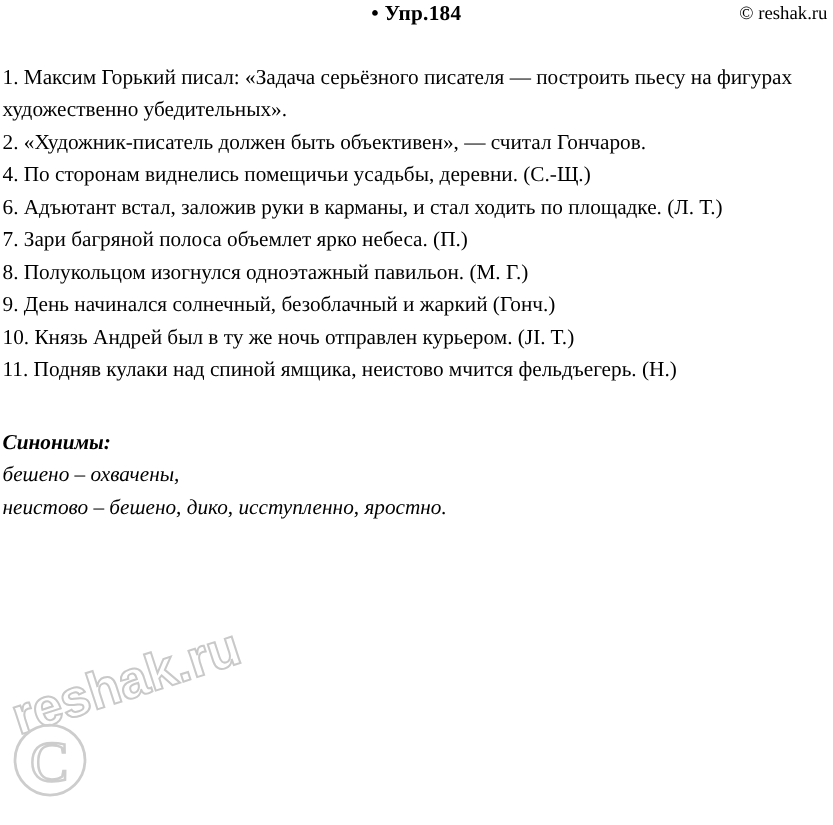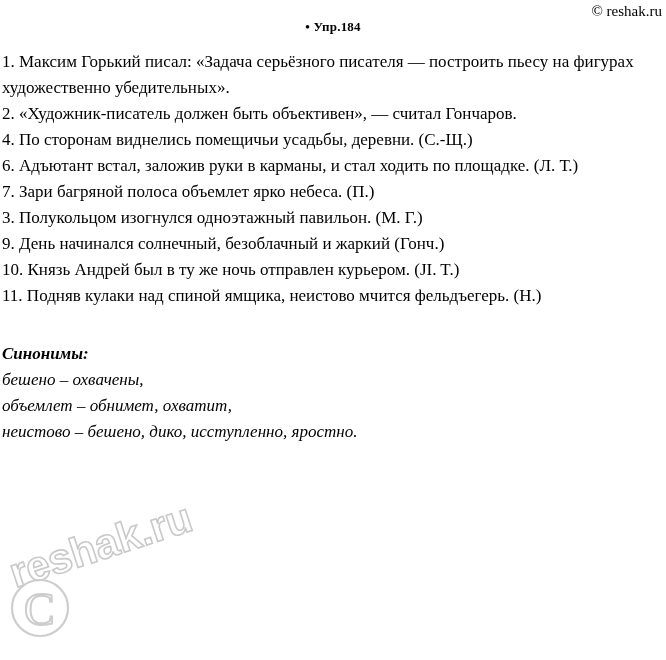--- a/index.html
+++ b/index.html
@@ -27,24 +27,24 @@
 
   
   .header {
     position: relative;
     height: 30px;
   }
   .doc-title {
     position: absolute;
     left: 0;
     right: 0;
-    top: 16px;
+    top: 0;
     text-align: center;
     font-weight: bold;
-    font-size: 13px;
+    font-size: 17px;
     line-height: 22px;
     letter-spacing: 0.2px;
   }
   .copyright {
     position: absolute;
     right: 2px;
     top: 1px;
     font-size: 15px;
     line-height: 20px;
     white-space: nowrap;
@@ -143,26 +143,25 @@
     </svg>
   </div>
 
   <div class="content">
 
     <p class="sentence">1. Максим Горький писал: «Задача серьёзного писателя — построить пьесу на фигурах художественно убедительных».</p>
     <p class="sentence justify">2. «Художник-писатель должен быть объективен», — считал Гончаров.</p>
     <p class="sentence">4. По сторонам виднелись помещичьи усадьбы, деревни. (С.-Щ.)</p>
     <p class="sentence justify">6. Адъютант встал, заложив руки в карманы, и стал ходить по площадке. (Л. Т.)</p>
     <p class="sentence">7. Зари багряной полоса объемлет ярко небеса. (П.)</p>
-    <p class="sentence">3. Полукольцом изогнулся одноэтажный павильон. (М. Г.)</p>
+    <p class="sentence">8. Полукольцом изогнулся одноэтажный павильон. (М. Г.)</p>
     <p class="sentence">9. День начинался солнечный, безоблачный и жаркий (Гонч.)</p>
     <p class="sentence">10. Князь Андрей был в ту же ночь отправлен курьером. (JI. T.)</p>
     <p class="sentence">11. Подняв кулаки над спиной ямщика, неистово мчится фельдъегерь. (Н.)</p>
 
     <div class="synonyms-block">
       <p class="synonyms-heading">Синонимы:</p>
       <p class="synonym-line">бешено – охвачены,</p>
-      <p class="synonym-line">объемлет – обнимет, охватит,</p>
       <p class="synonym-line">неистово – бешено, дико, исступленно, яростно.</p>
     </div>
 
   </div>
 </div>
 
 </body></html>

